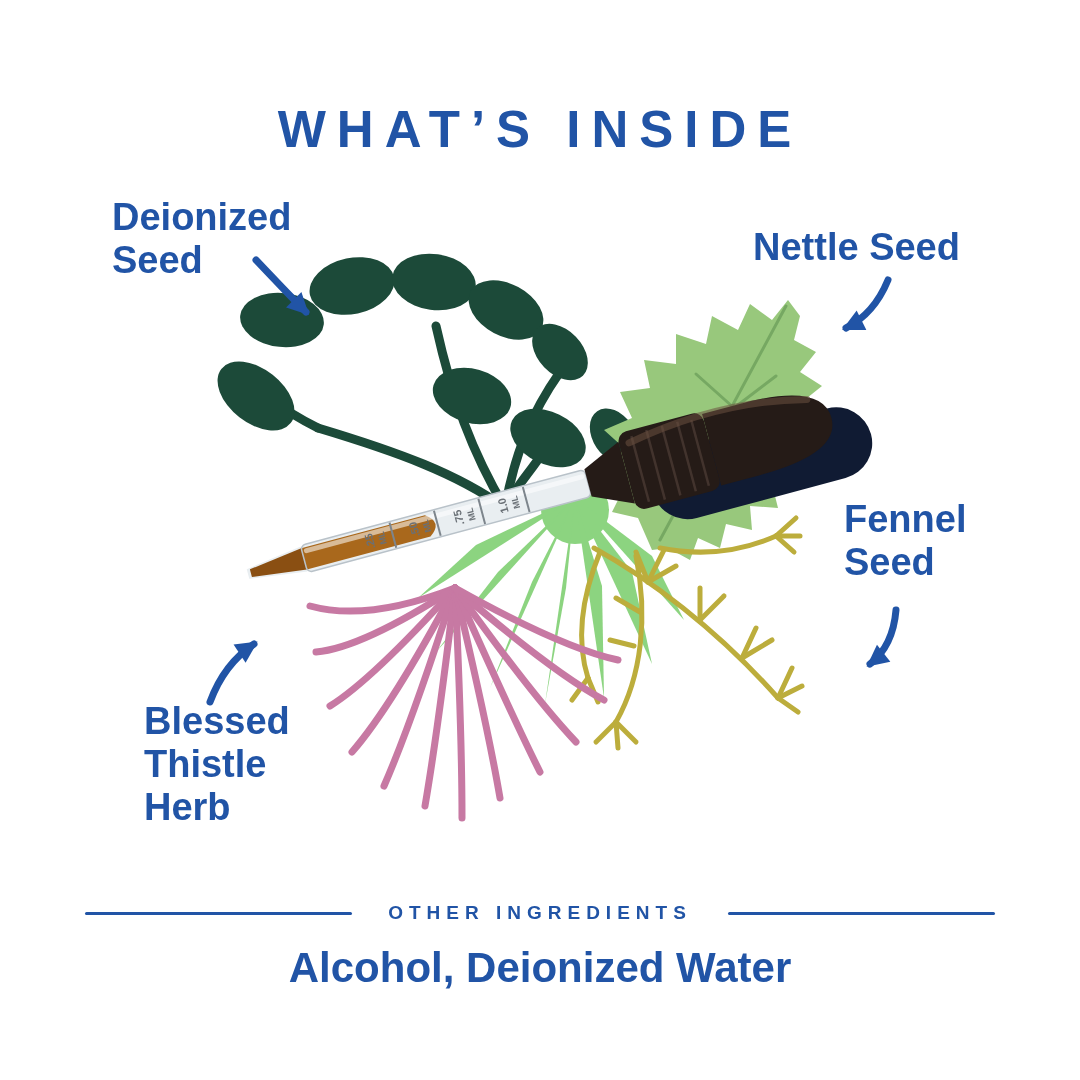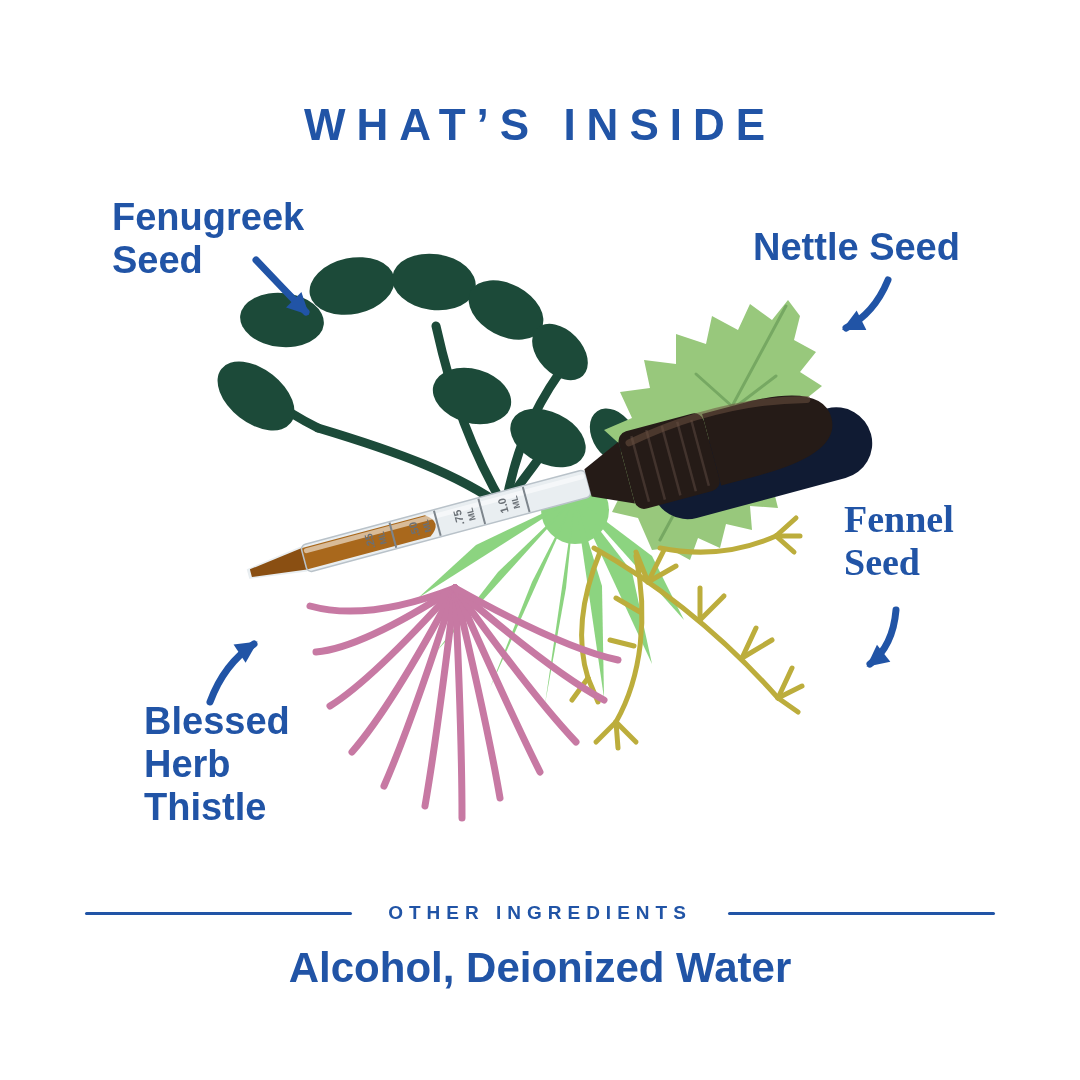--- a/index.html
+++ b/index.html
@@ -14,36 +14,36 @@
   .canvas svg.art {
     position: absolute;
     left: 0; top: 0;
     width: 1080px; height: 1080px;
   }
   .page-title {
     position: absolute;
     top: 100px; left: 0;
     width: 100%;
     text-align: center;
-    font-size: 44px;
+    font-size: 51px;
     font-weight: bold;
     letter-spacing: 11px;
     color: var(--blue, #2154A6);
   }
   .callout {
     position: absolute;
     color: var(--blue, #2154A6);
     font-weight: bold;
     font-size: 38px;
     line-height: 1.13;
     white-space: nowrap;
   }
   #label-fenugreek { left: 112px; top: 196px; }
   #label-nettle    { left: 753px; top: 226px; }
-  #label-fennel    { left: 844px; top: 498px; font-family: Liberation Serif, serif; }
+  #label-fennel    { left: 844px; top: 498px; }
   #label-blessed   { left: 106px; top: 700px; margin-left: 38px; }
 
   .ing-row {
     position: absolute;
     top: 902px; left: 0;
     width: 100%;
     box-sizing: border-box;
     padding: 0 85px;
     display: flex;
     align-items: center;
@@ -242,37 +242,37 @@
       <path d="M256 260 Q292 298 306 312" marker-end="url(#arrowhead)"></path>
       <path d="M888 280 Q874 314 846 328" marker-end="url(#arrowhead)"></path>
       <path d="M896 610 Q893 646 870 664" marker-end="url(#arrowhead)"></path>
       <path d="M210 702 Q224 664 254 644" marker-end="url(#arrowhead)"></path>
     </g>
   </svg>
 
   <div class="page-title">WHAT’S INSIDE</div>
 
   <div class="callout" id="label-fenugreek">
-    <div>Fenugreek</div>
+    <div>Deionized</div>
     <div>Seed</div>
   </div>
 
   <div class="callout" id="label-nettle">
     <div>Nettle Seed</div>
   </div>
 
   <div class="callout" id="label-fennel">
     <div>Fennel</div>
     <div>Seed</div>
   </div>
 
   <div class="callout" id="label-blessed">
     <div>Blessed</div>
+    <div>Thistle</div>
     <div>Herb</div>
-    <div>Thistle</div>
   </div>
 
   <div class="ing-row">
     <span class="rule"></span>
     <span class="ing-label">OTHER INGREDIENTS</span>
     <span class="rule"></span>
   </div>
   <div class="ing-value">Alcohol, Deionized Water</div>
 
 </div>

